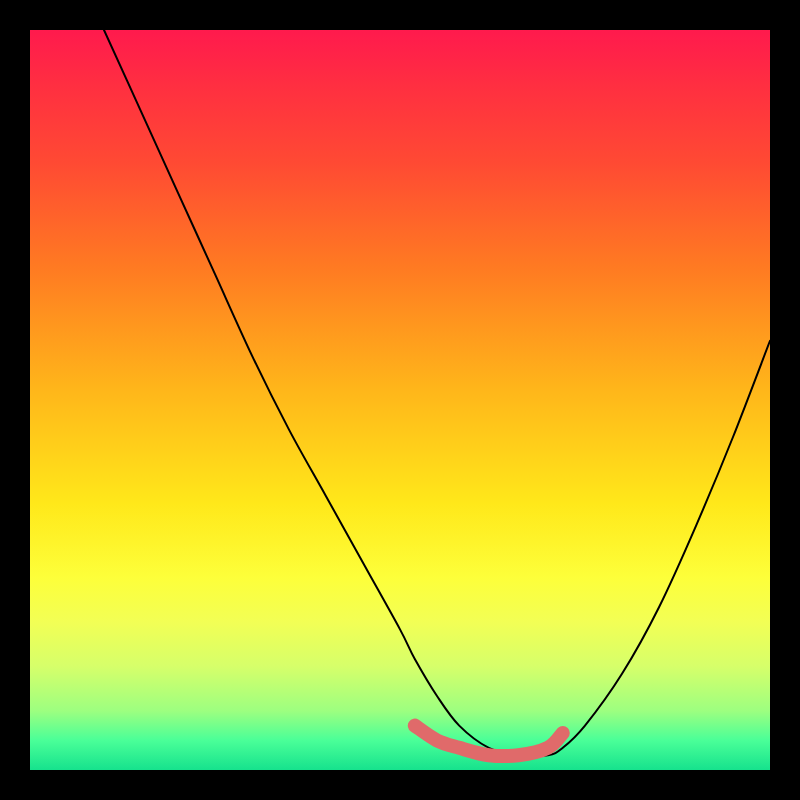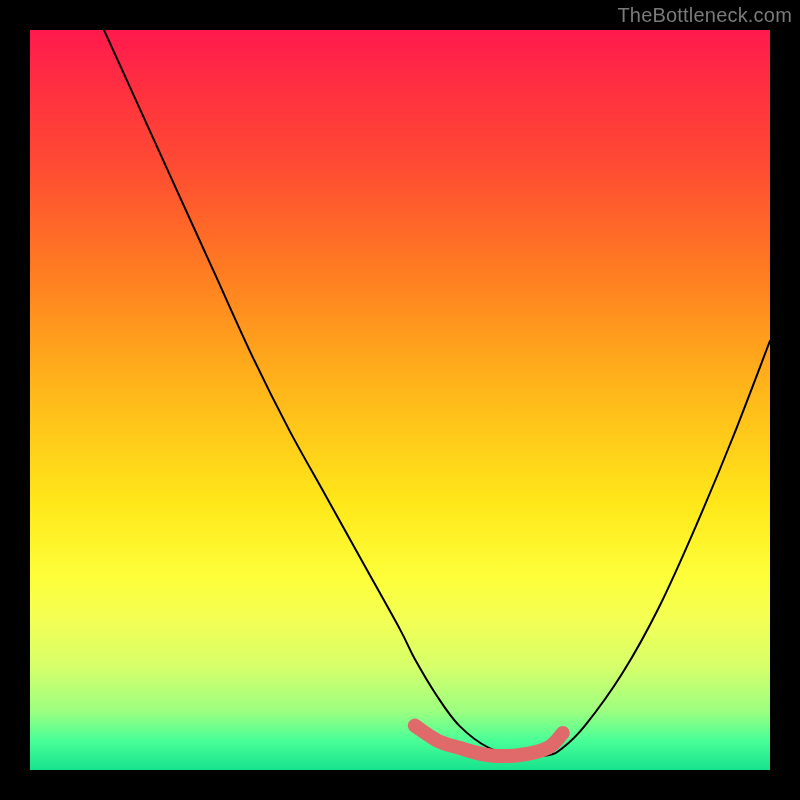--- a/index.html
+++ b/index.html
@@ -52,20 +52,19 @@
     color: #7a7a7a;
     font-size: 20px;
     letter-spacing: 0.2px;
     font-weight: 400;
   }
 </style>
 </head>
 <body>
 
 <div class="frame">
-  <div class="watermark">TheBottleneck.com</div>
   <div class="plot-area">
     <svg class="curve-svg" viewBox="0 0 740 740" preserveAspectRatio="none">
       <path fill="none" stroke="#000" stroke-width="2" stroke-linecap="round" d="M 74.0 0.0 C 80.2 13.6, 98.7 54.3, 111.0 81.4 C 123.3 108.5, 135.7 135.7, 148.0 162.8 C 160.3 189.9, 172.7 217.1, 185.0 244.2 C 197.3 271.3, 209.7 299.7, 222.0 325.6 C 234.3 351.5, 246.7 376.2, 259.0 399.6 C 271.3 423.0, 283.7 444.0, 296.0 466.2 C 308.3 488.4, 320.7 510.6, 333.0 532.8 C 345.3 555.0, 361.4 583.4, 370.0 599.4 C 378.6 615.4, 378.6 617.9, 384.8 629.0 C 391.0 640.1, 399.6 654.9, 407.0 666.0 C 414.4 677.1, 420.6 687.0, 429.2 695.6 C 437.8 704.2, 448.9 712.9, 458.8 717.8 C 468.7 722.7, 478.5 724.0, 488.4 725.2 C 498.3 726.4, 510.6 726.4, 518.0 725.2 C 525.4 724.0, 526.6 722.7, 532.8 717.8 C 539.0 712.9, 545.1 707.9, 555.0 695.6 C 564.9 683.3, 579.7 663.5, 592.0 643.8 C 604.3 624.1, 616.7 601.9, 629.0 577.2 C 641.3 552.5, 653.7 524.2, 666.0 495.8 C 678.3 467.4, 690.7 437.8, 703.0 407.0 C 715.3 376.2, 733.8 326.8, 740.0 310.8"></path>
       <path fill="none" stroke="#e06a6a" stroke-width="14" stroke-linecap="round" d="M 384.8 695.6 C 388.5 698.1, 399.6 706.7, 407.0 710.4 C 414.4 714.1, 420.6 715.3, 429.2 717.8 C 437.8 720.3, 448.9 724.0, 458.8 725.2 C 468.7 726.4, 478.5 726.4, 488.4 725.2 C 498.3 724.0, 510.6 721.5, 518.0 717.8 C 525.4 714.1, 530.3 705.5, 532.8 703.0"></path>
     </svg>
   </div>
 </div>
 
 </body></html>

